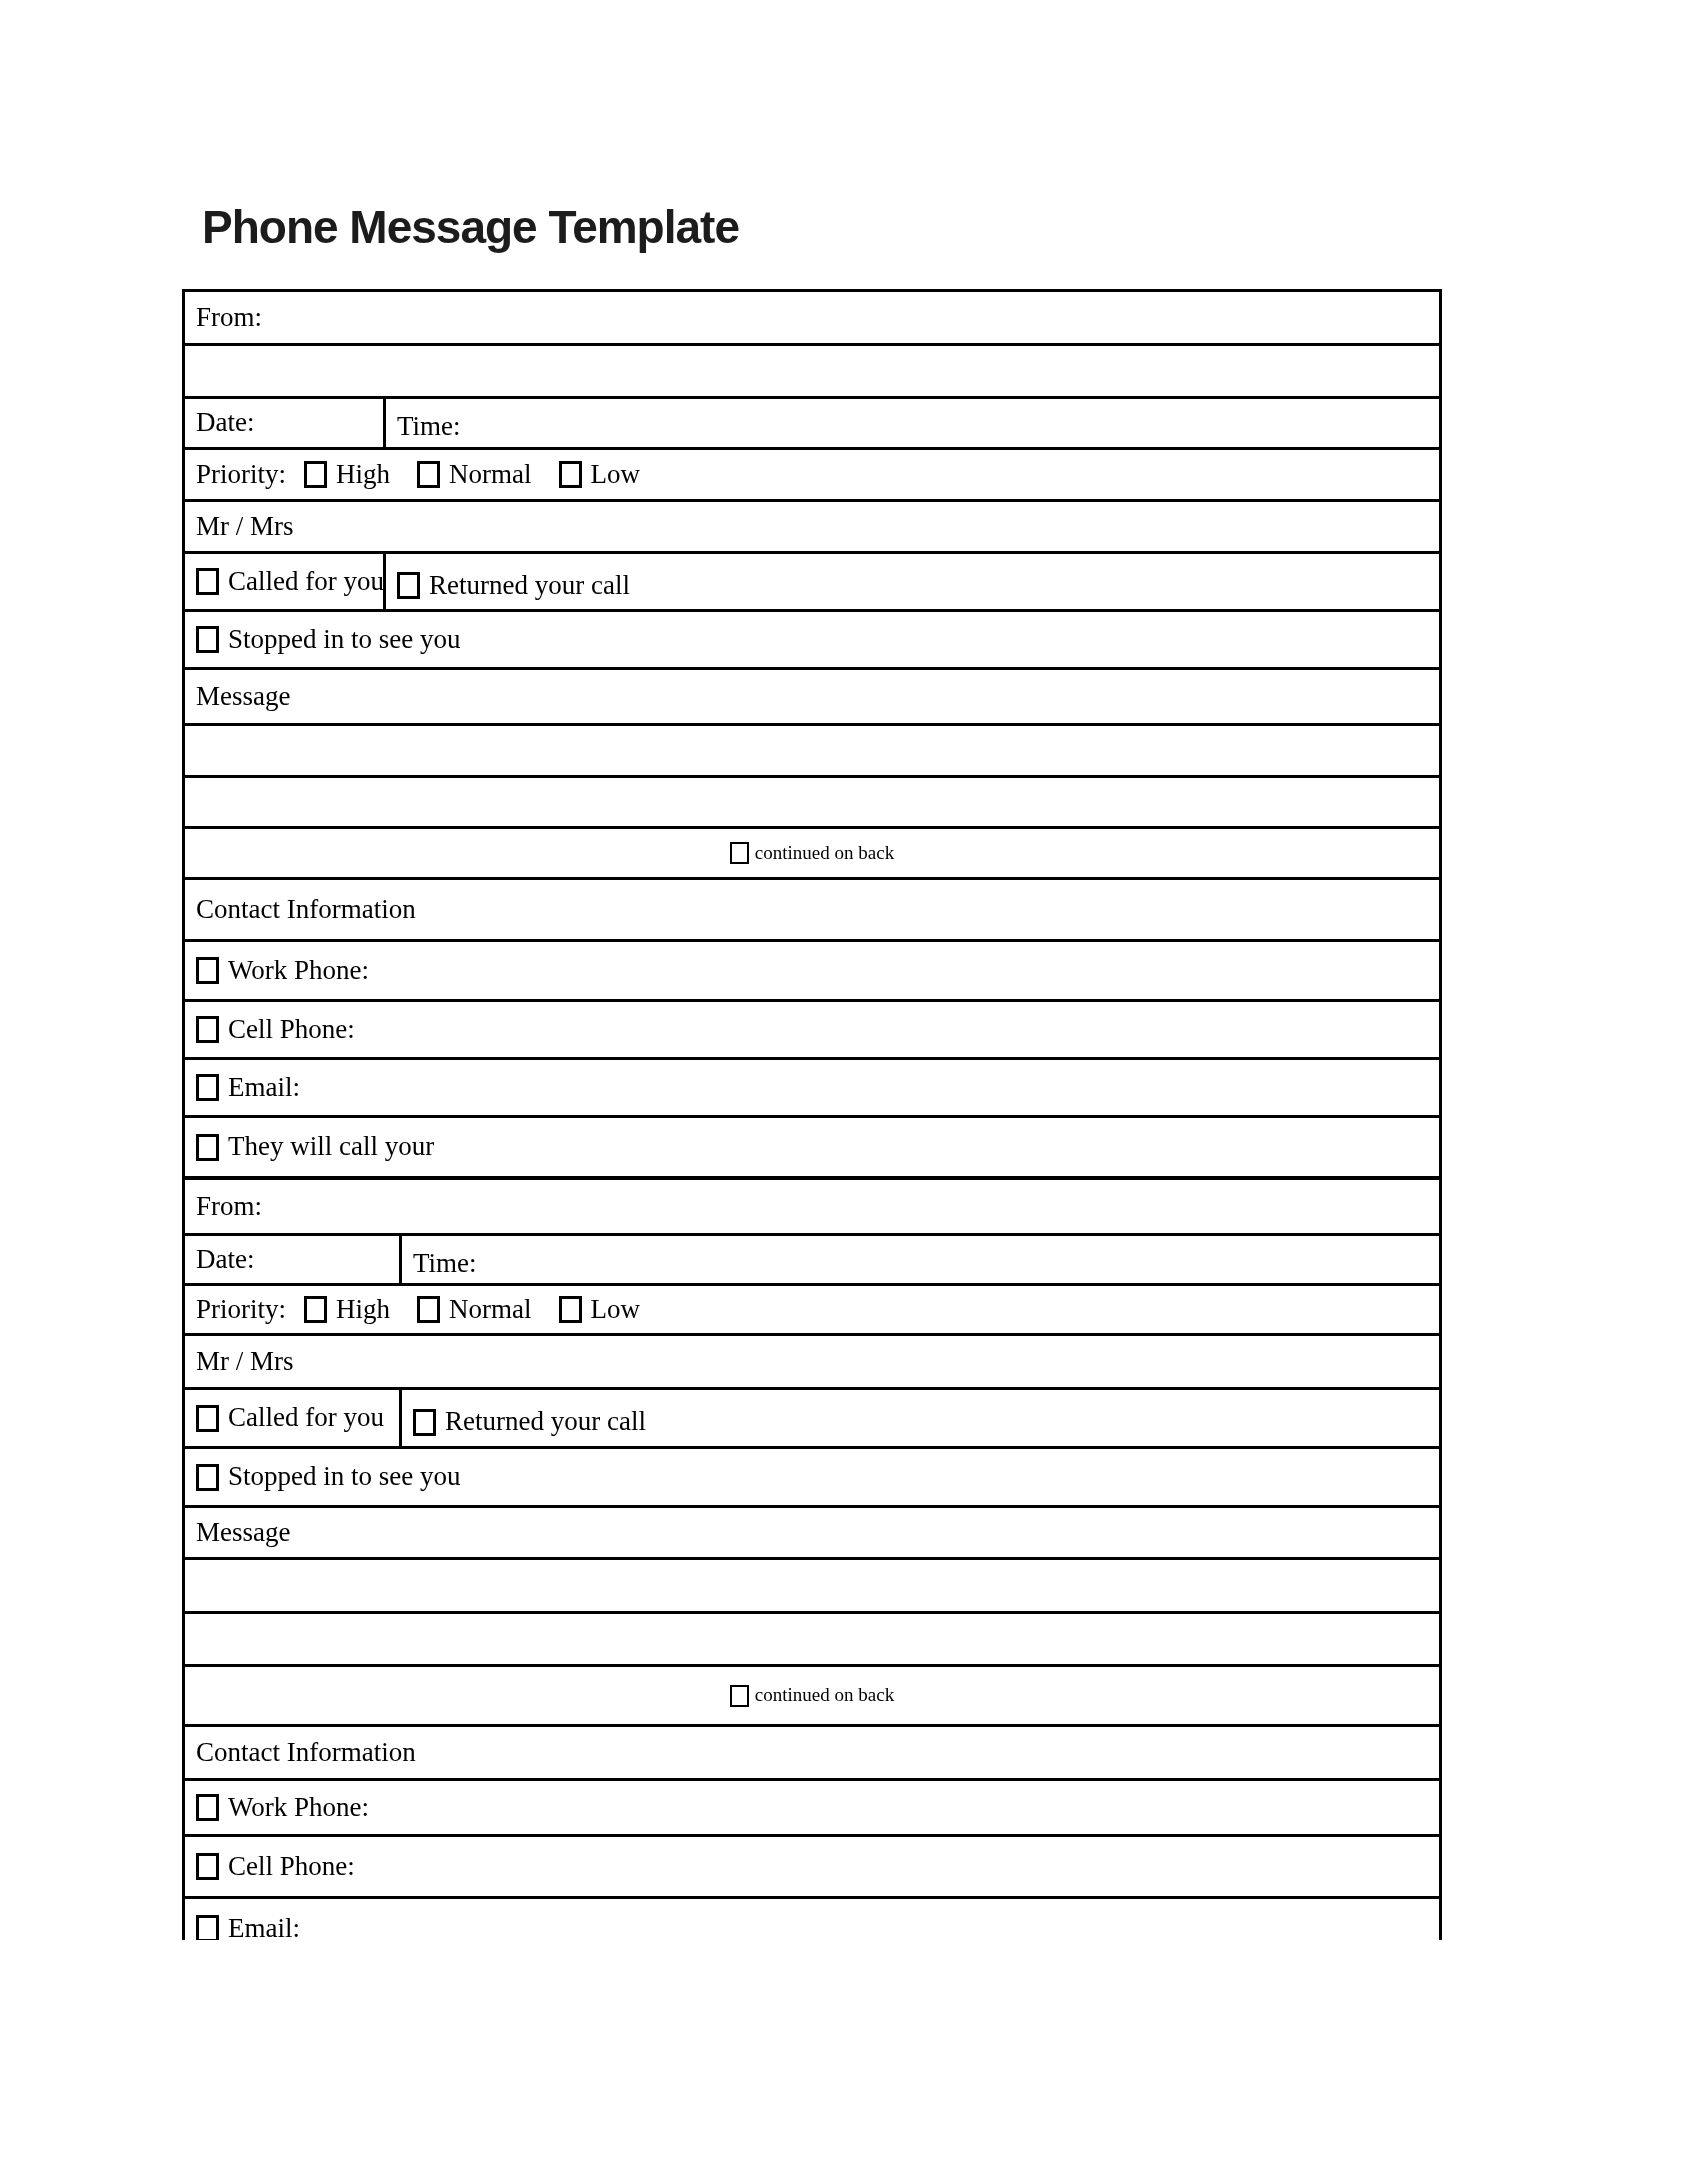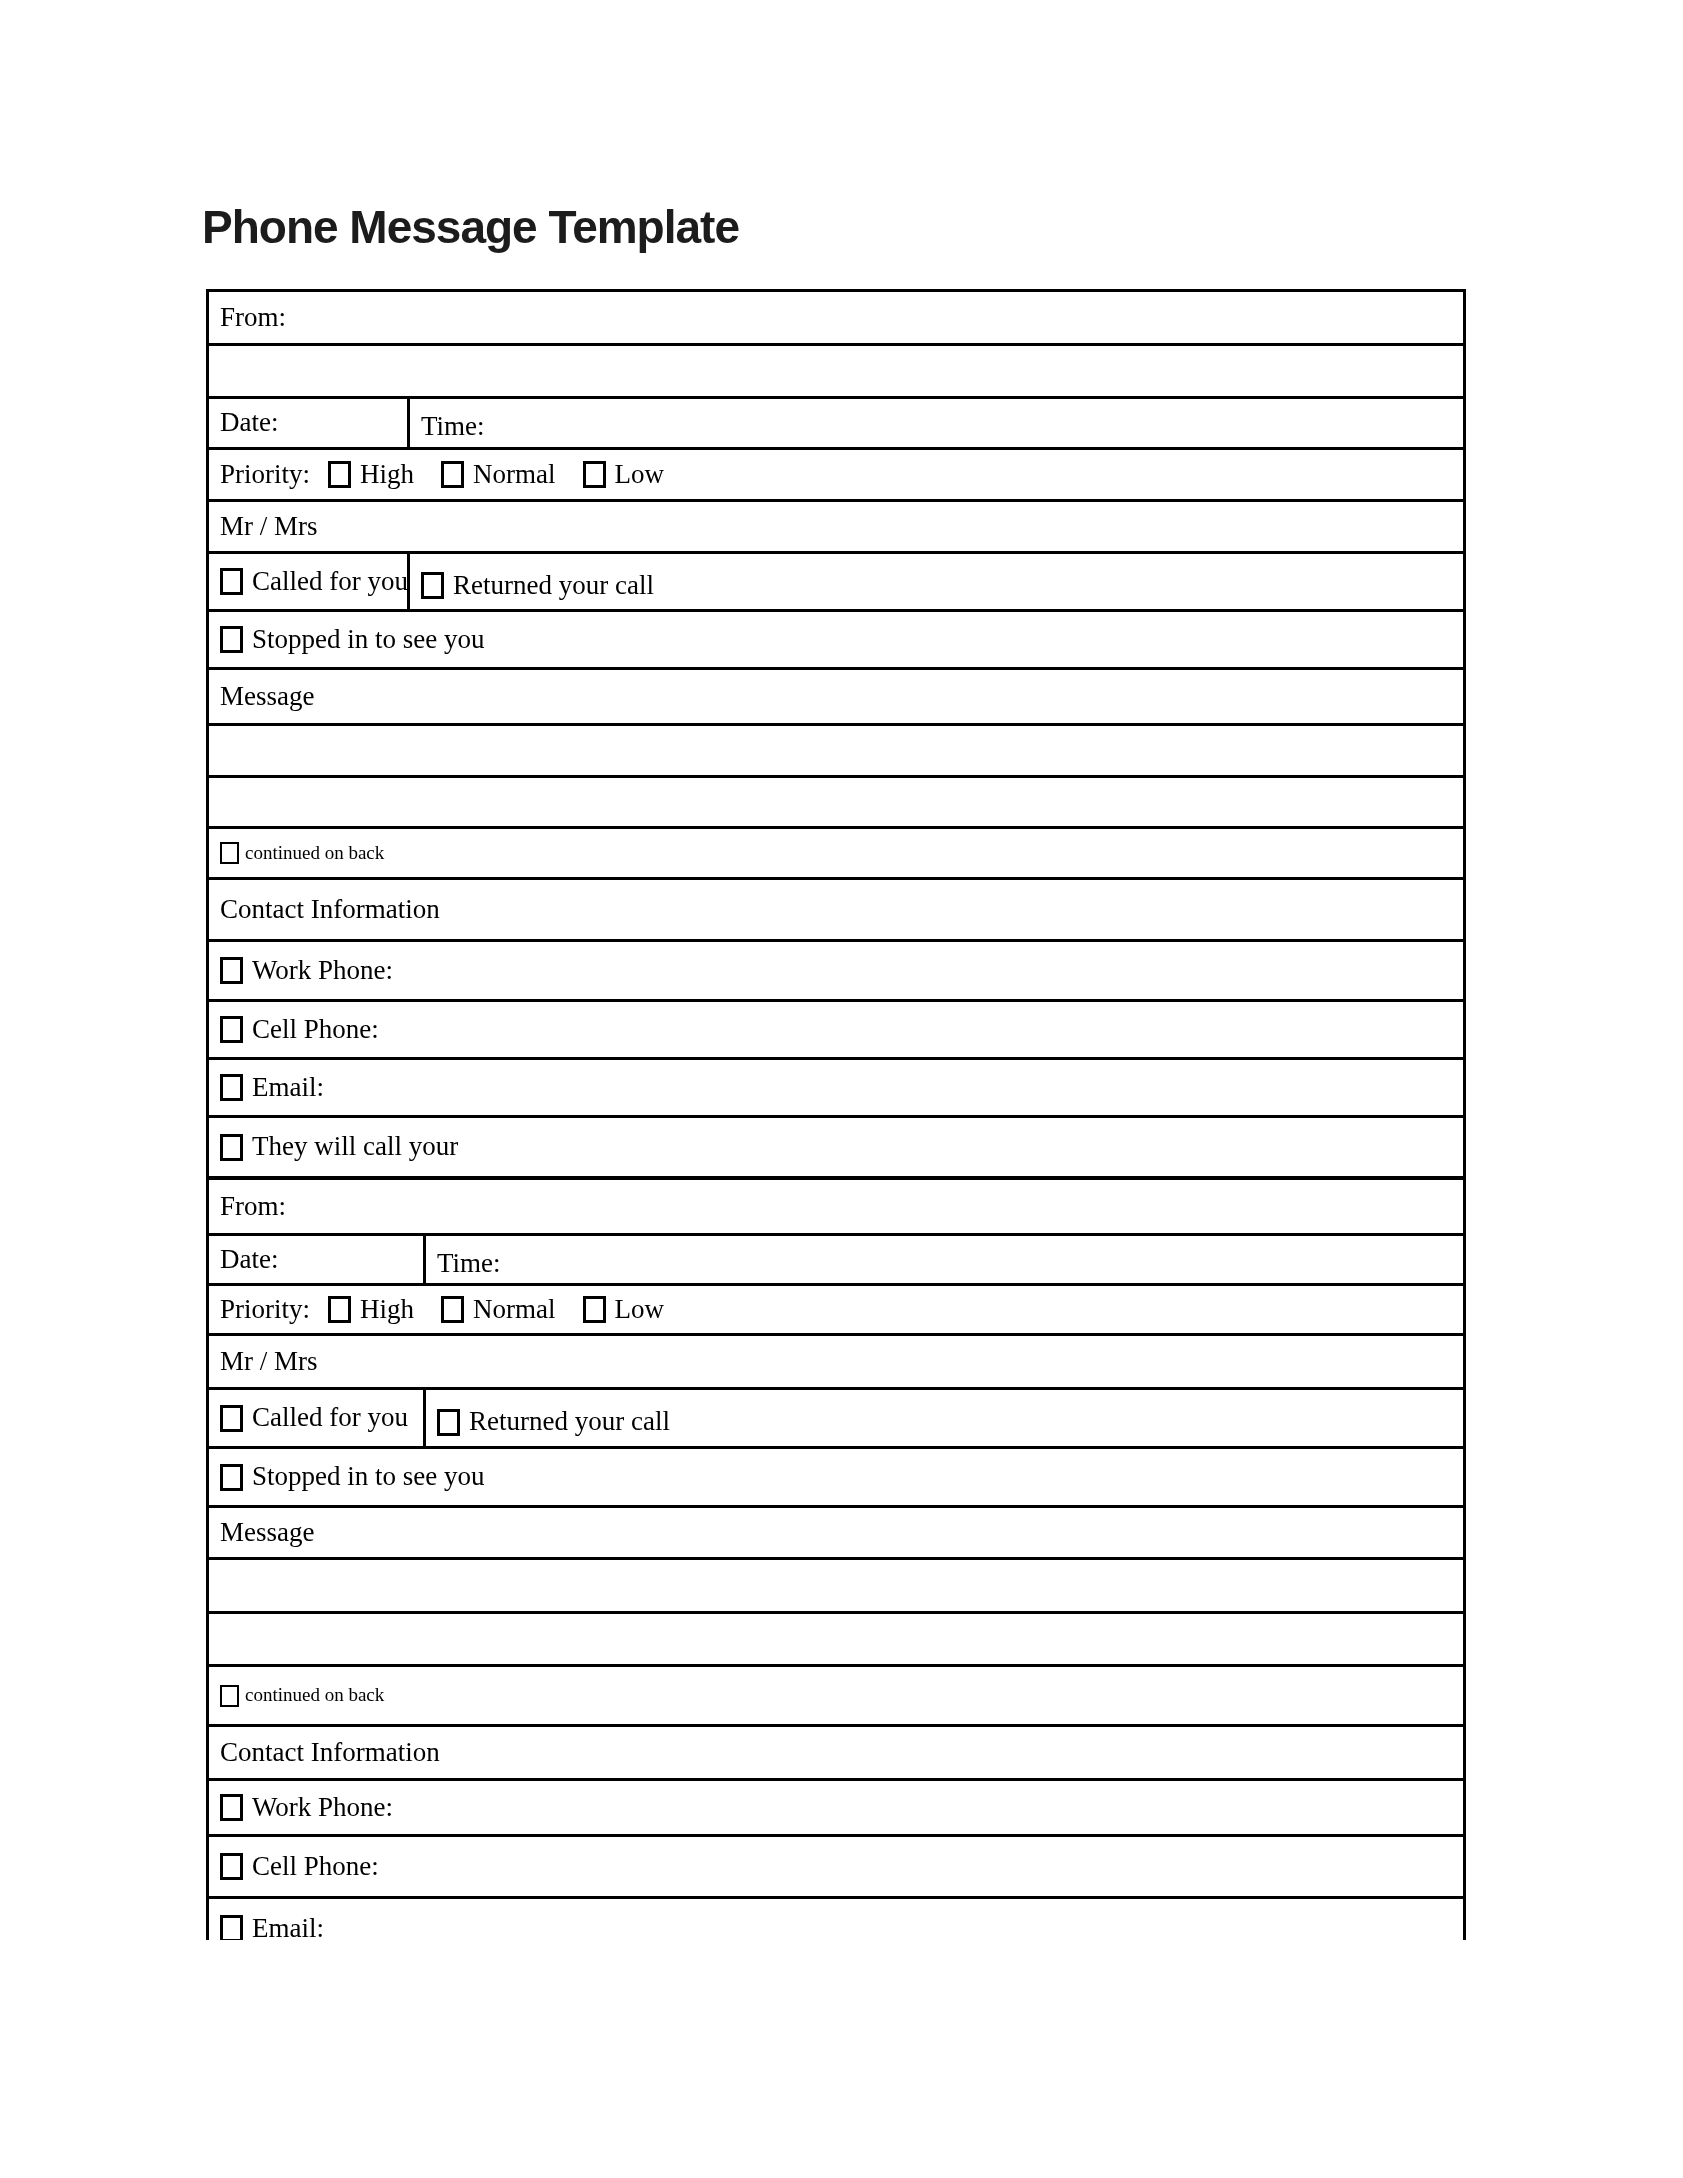--- a/index.html
+++ b/index.html
@@ -18,21 +18,21 @@
     font-family: "Liberation Sans", sans-serif;
     font-weight: 700;
     font-size: 46px;
     letter-spacing: -1px;
     color: #1c1c1c;
     line-height: 1.1;
     white-space: nowrap;
   }
   .form-table {
     position: absolute;
-    left: 206px;
+    left: 182px;
     top: 289px;
     width: 1260px;
     box-sizing: border-box;
     border: 3px solid #000000;
     background: #ffffff;
   }
   .r {
     display: flex;
     align-items: center;
     box-sizing: border-box;
@@ -66,21 +66,21 @@
     margin-right: 9px;
     flex: none;
   }
   .cb.sm {
     width: 19px;
     height: 22px;
     border-width: 2px;
     margin-right: 6px;
   }
   .it { }
-  .cob { justify-content: flex-start; font-size: 19px; padding-right: 11px; }
+  .cob { justify-content: center; font-size: 19px; padding-right: 11px; }
   .pgroup { display: flex; align-items: center; margin-left: 27px; }
   .pgroup.pg1 { margin-left: 18px; }
 </style>
 </head>
 <body>
 
 <div class="page">
 
   <div class="doc-title">Phone Message Template</div>
 

